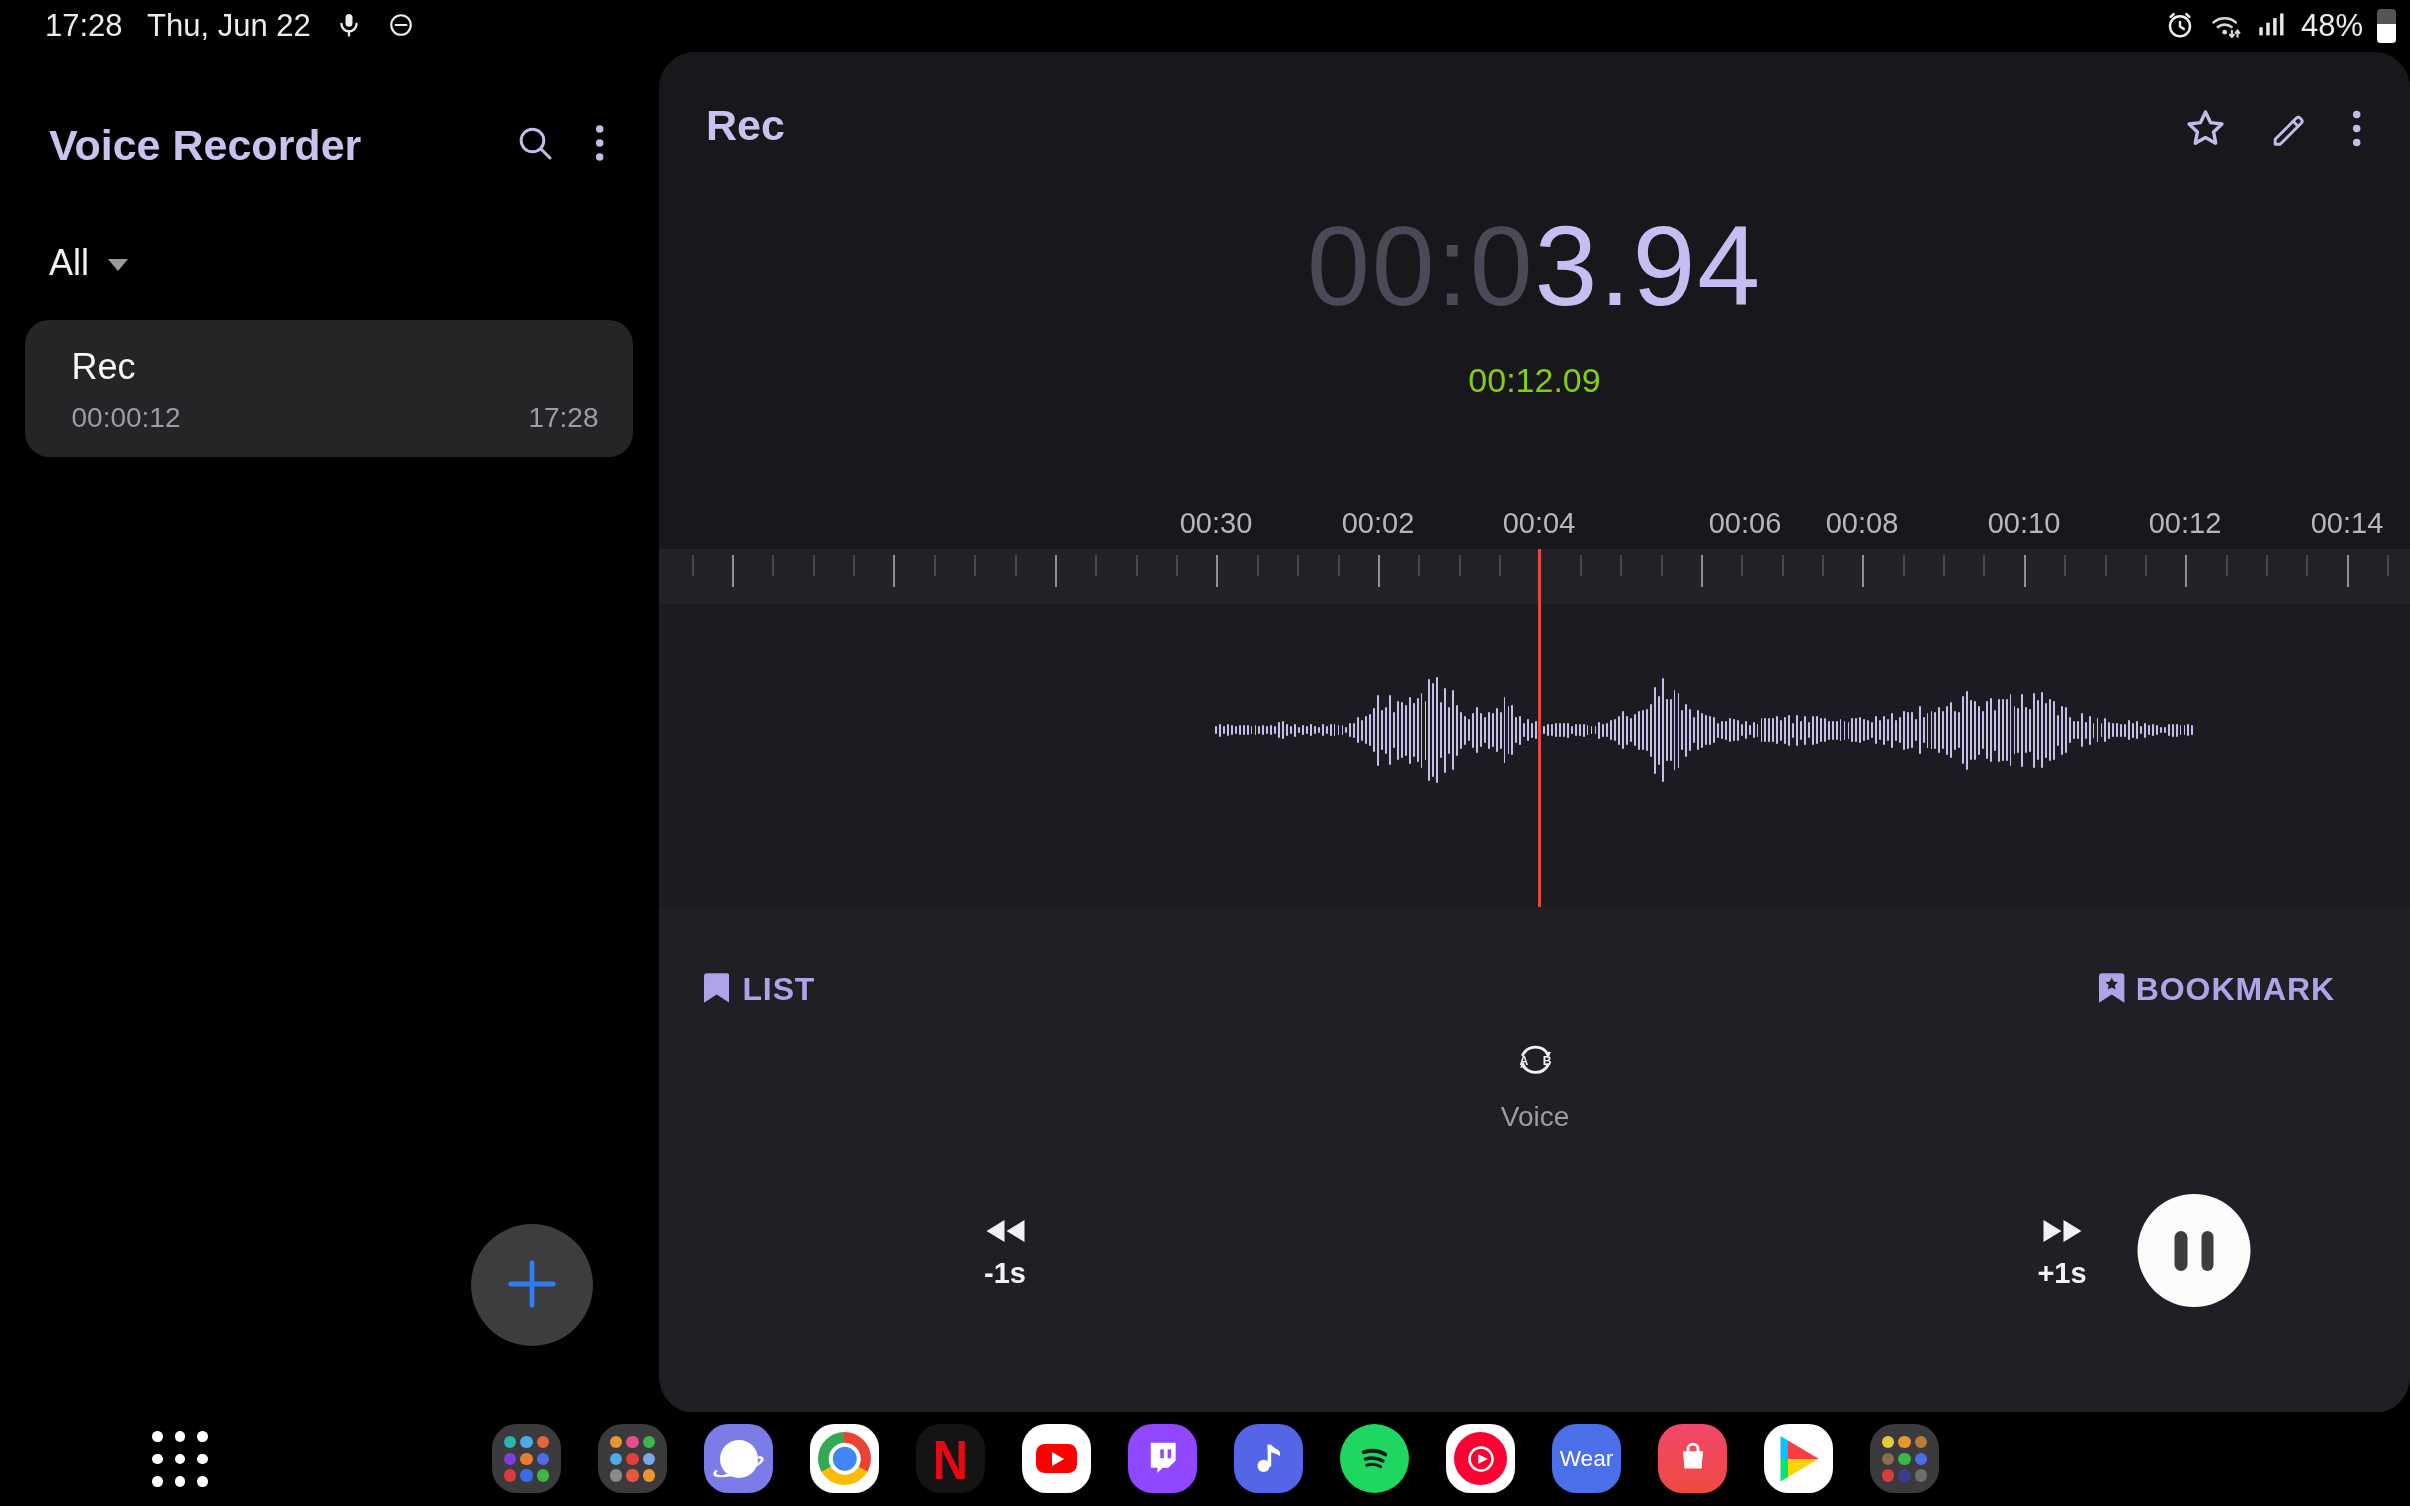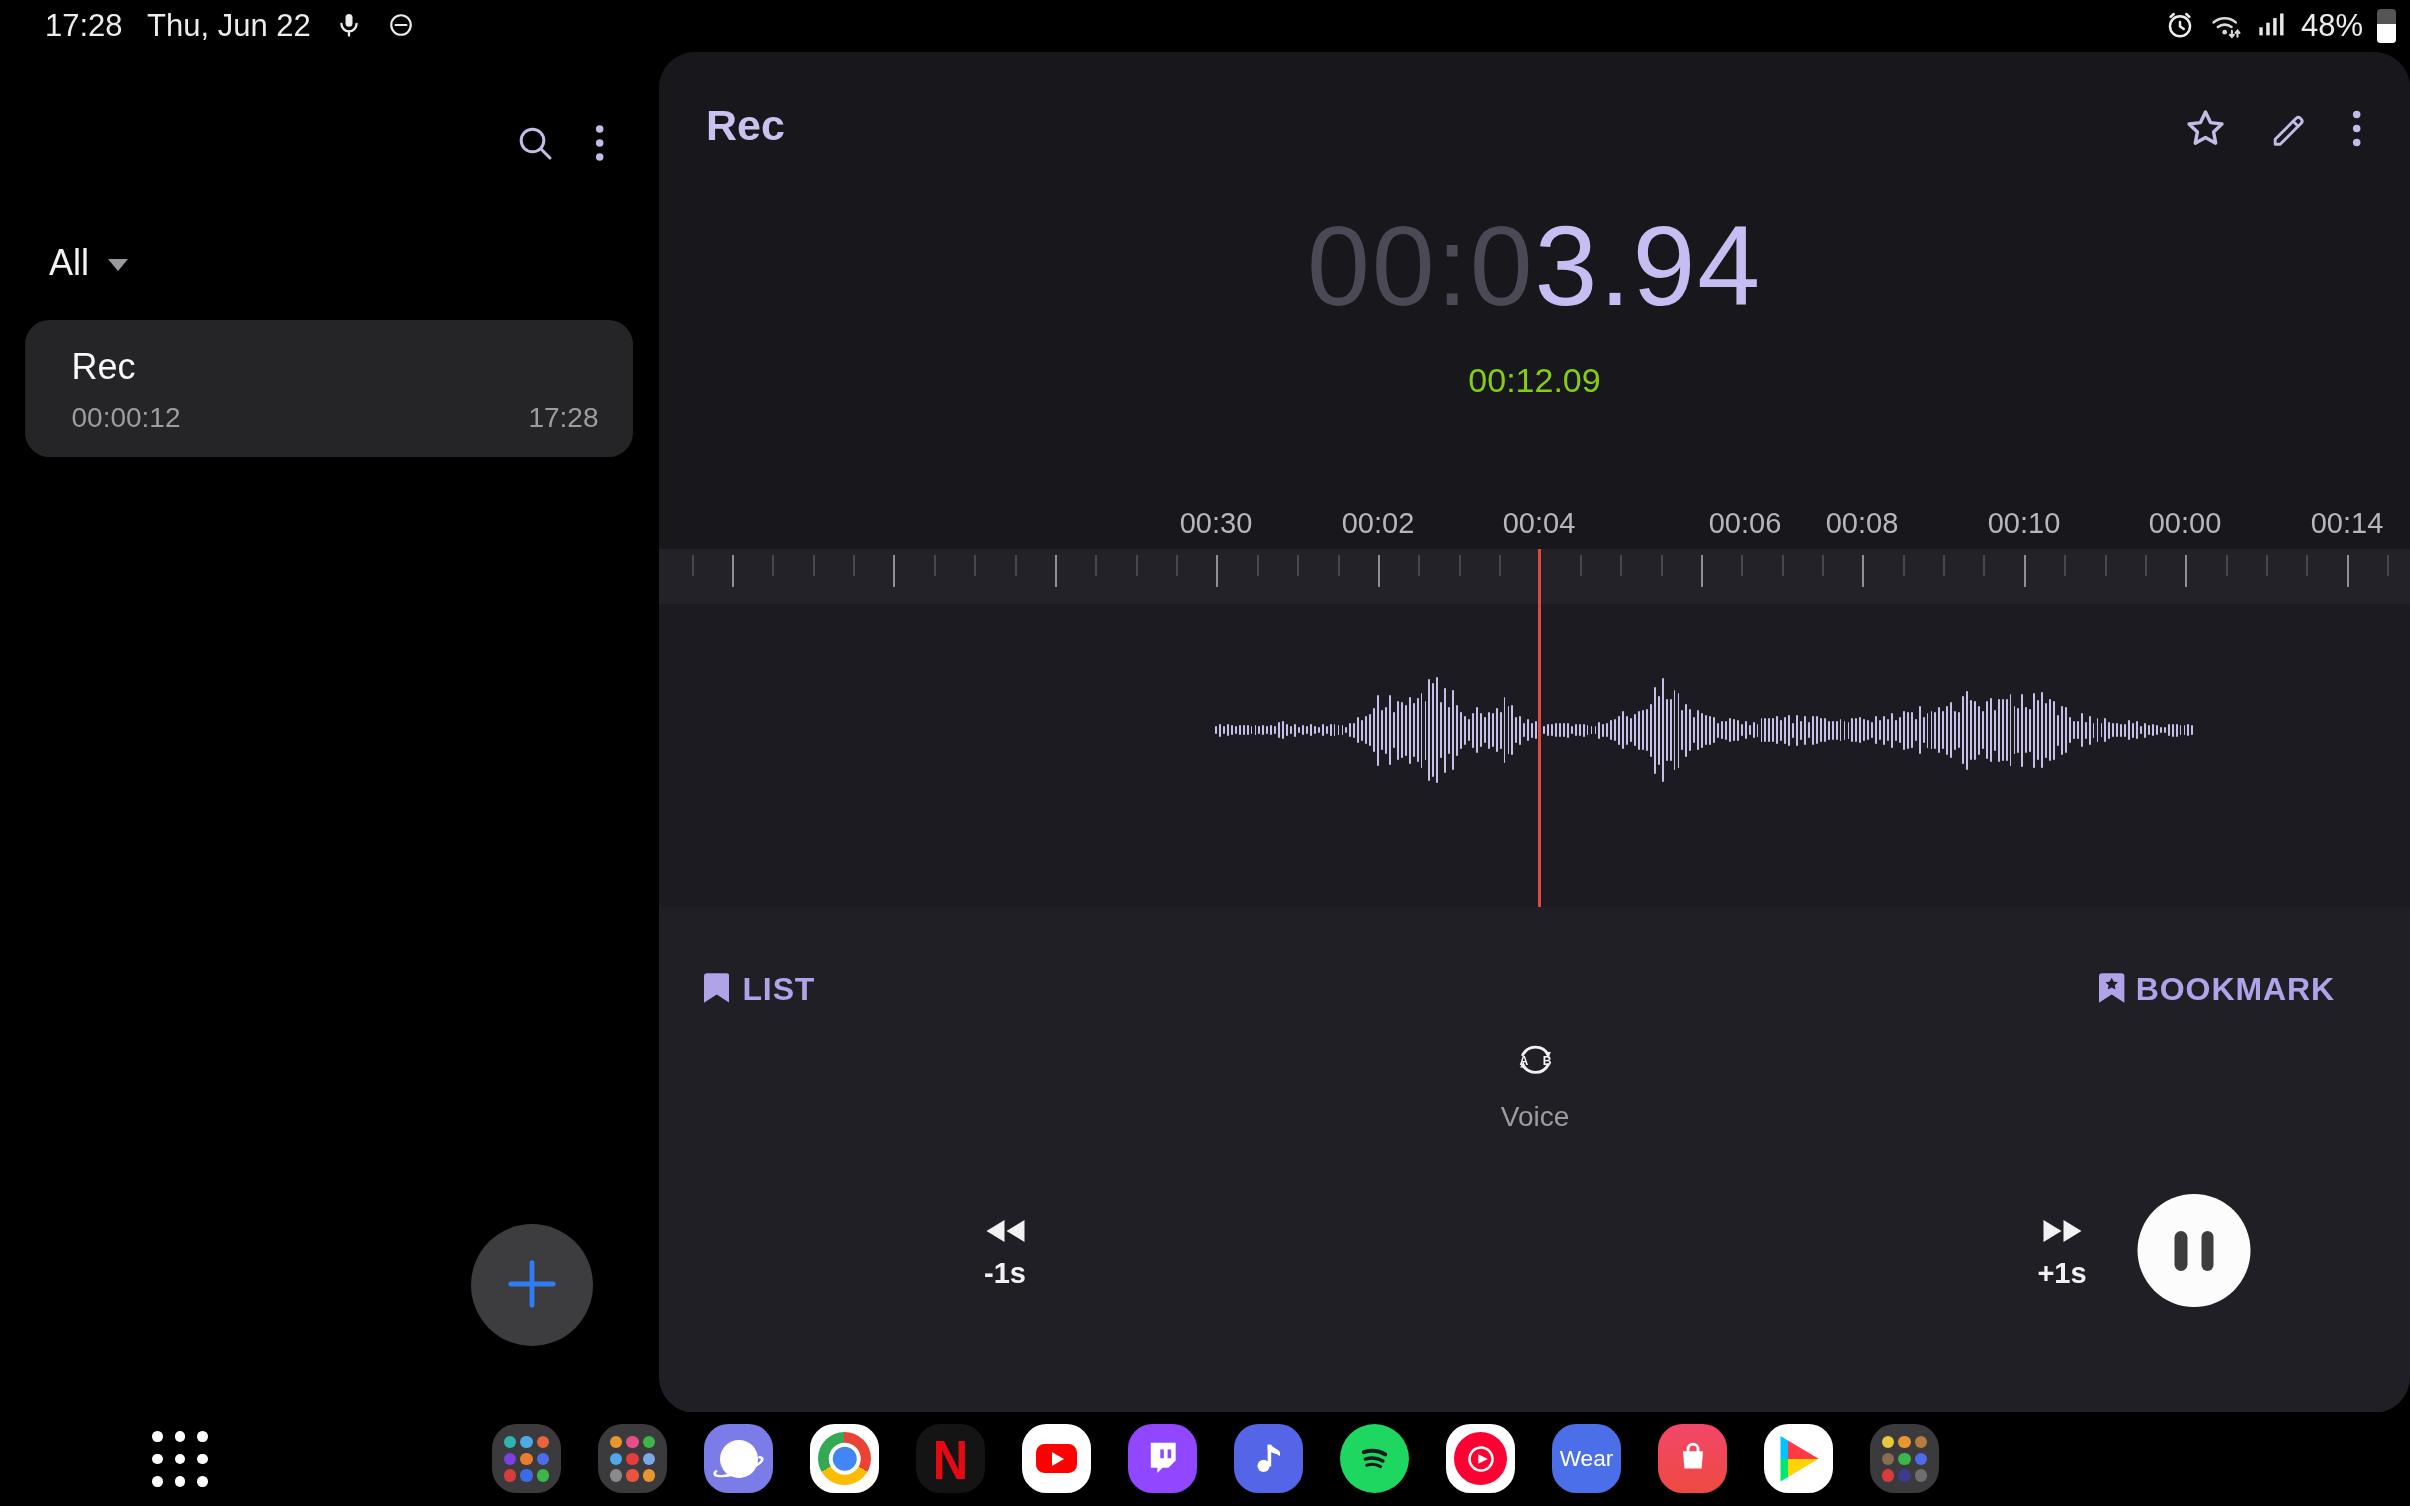--- a/index.html
+++ b/index.html
@@ -157,20 +157,21 @@
         </svg>
       </span>
       <span class="sb-batt-pct">48%</span>
       <span class="batt">
           <span class="fill"></span>
         </span>
     </div>
   </div>
 
   <div id="sidebar">
+    <div class="side-title">Voice Recorder</div>
     <div class="side-actions">
       <span class="icon">
         <svg width="40" height="40" viewBox="0 0 24 24" fill="none" stroke="#c4bbe6" stroke-width="1.8" stroke-linecap="round">
           <circle cx="10.5" cy="10.5" r="6.8"></circle>
             <line x1="15.6" y1="15.6" x2="21" y2="21"></line>
         </svg>
       </span>
       <span class="icon">
         <svg width="9.4" height="40" viewBox="0 0 8 34" fill="#c4bbe6">
           <circle cx="4" cy="5" r="3.2"></circle>
@@ -223,21 +224,21 @@
       </div>
       <div class="timer"><span class="dim">00:0</span><span class="active">3.94</span></div>
       <div class="total-time">00:12.09</div>
       <div id="timeline-labels">
           <span style="left: 557px;">00:30</span>
           <span style="left: 719px;">00:02</span>
           <span style="left: 880px;">00:04</span>
           <span style="left: 1042px; margin-left: 44px;">00:06</span>
           <span style="left: 1203px;">00:08</span>
           <span style="left: 1365px;">00:10</span>
-          <span style="left: 1526px;">00:00</span>
+          <span style="left: 1526px;">00:12</span>
           <span style="left: 1688px;">00:14</span>
         </div>
     </div>
 
     <div class="pl-band">
       <div id="ruler">
           <div class="tick" style="left: 33px; height: 21px;"></div>
           <div class="tick tall" style="left: 73px; height: 32px;"></div>
           <div class="tick" style="left: 113px; height: 21px;"></div>
           <div class="tick" style="left: 154px; height: 21px;"></div>

